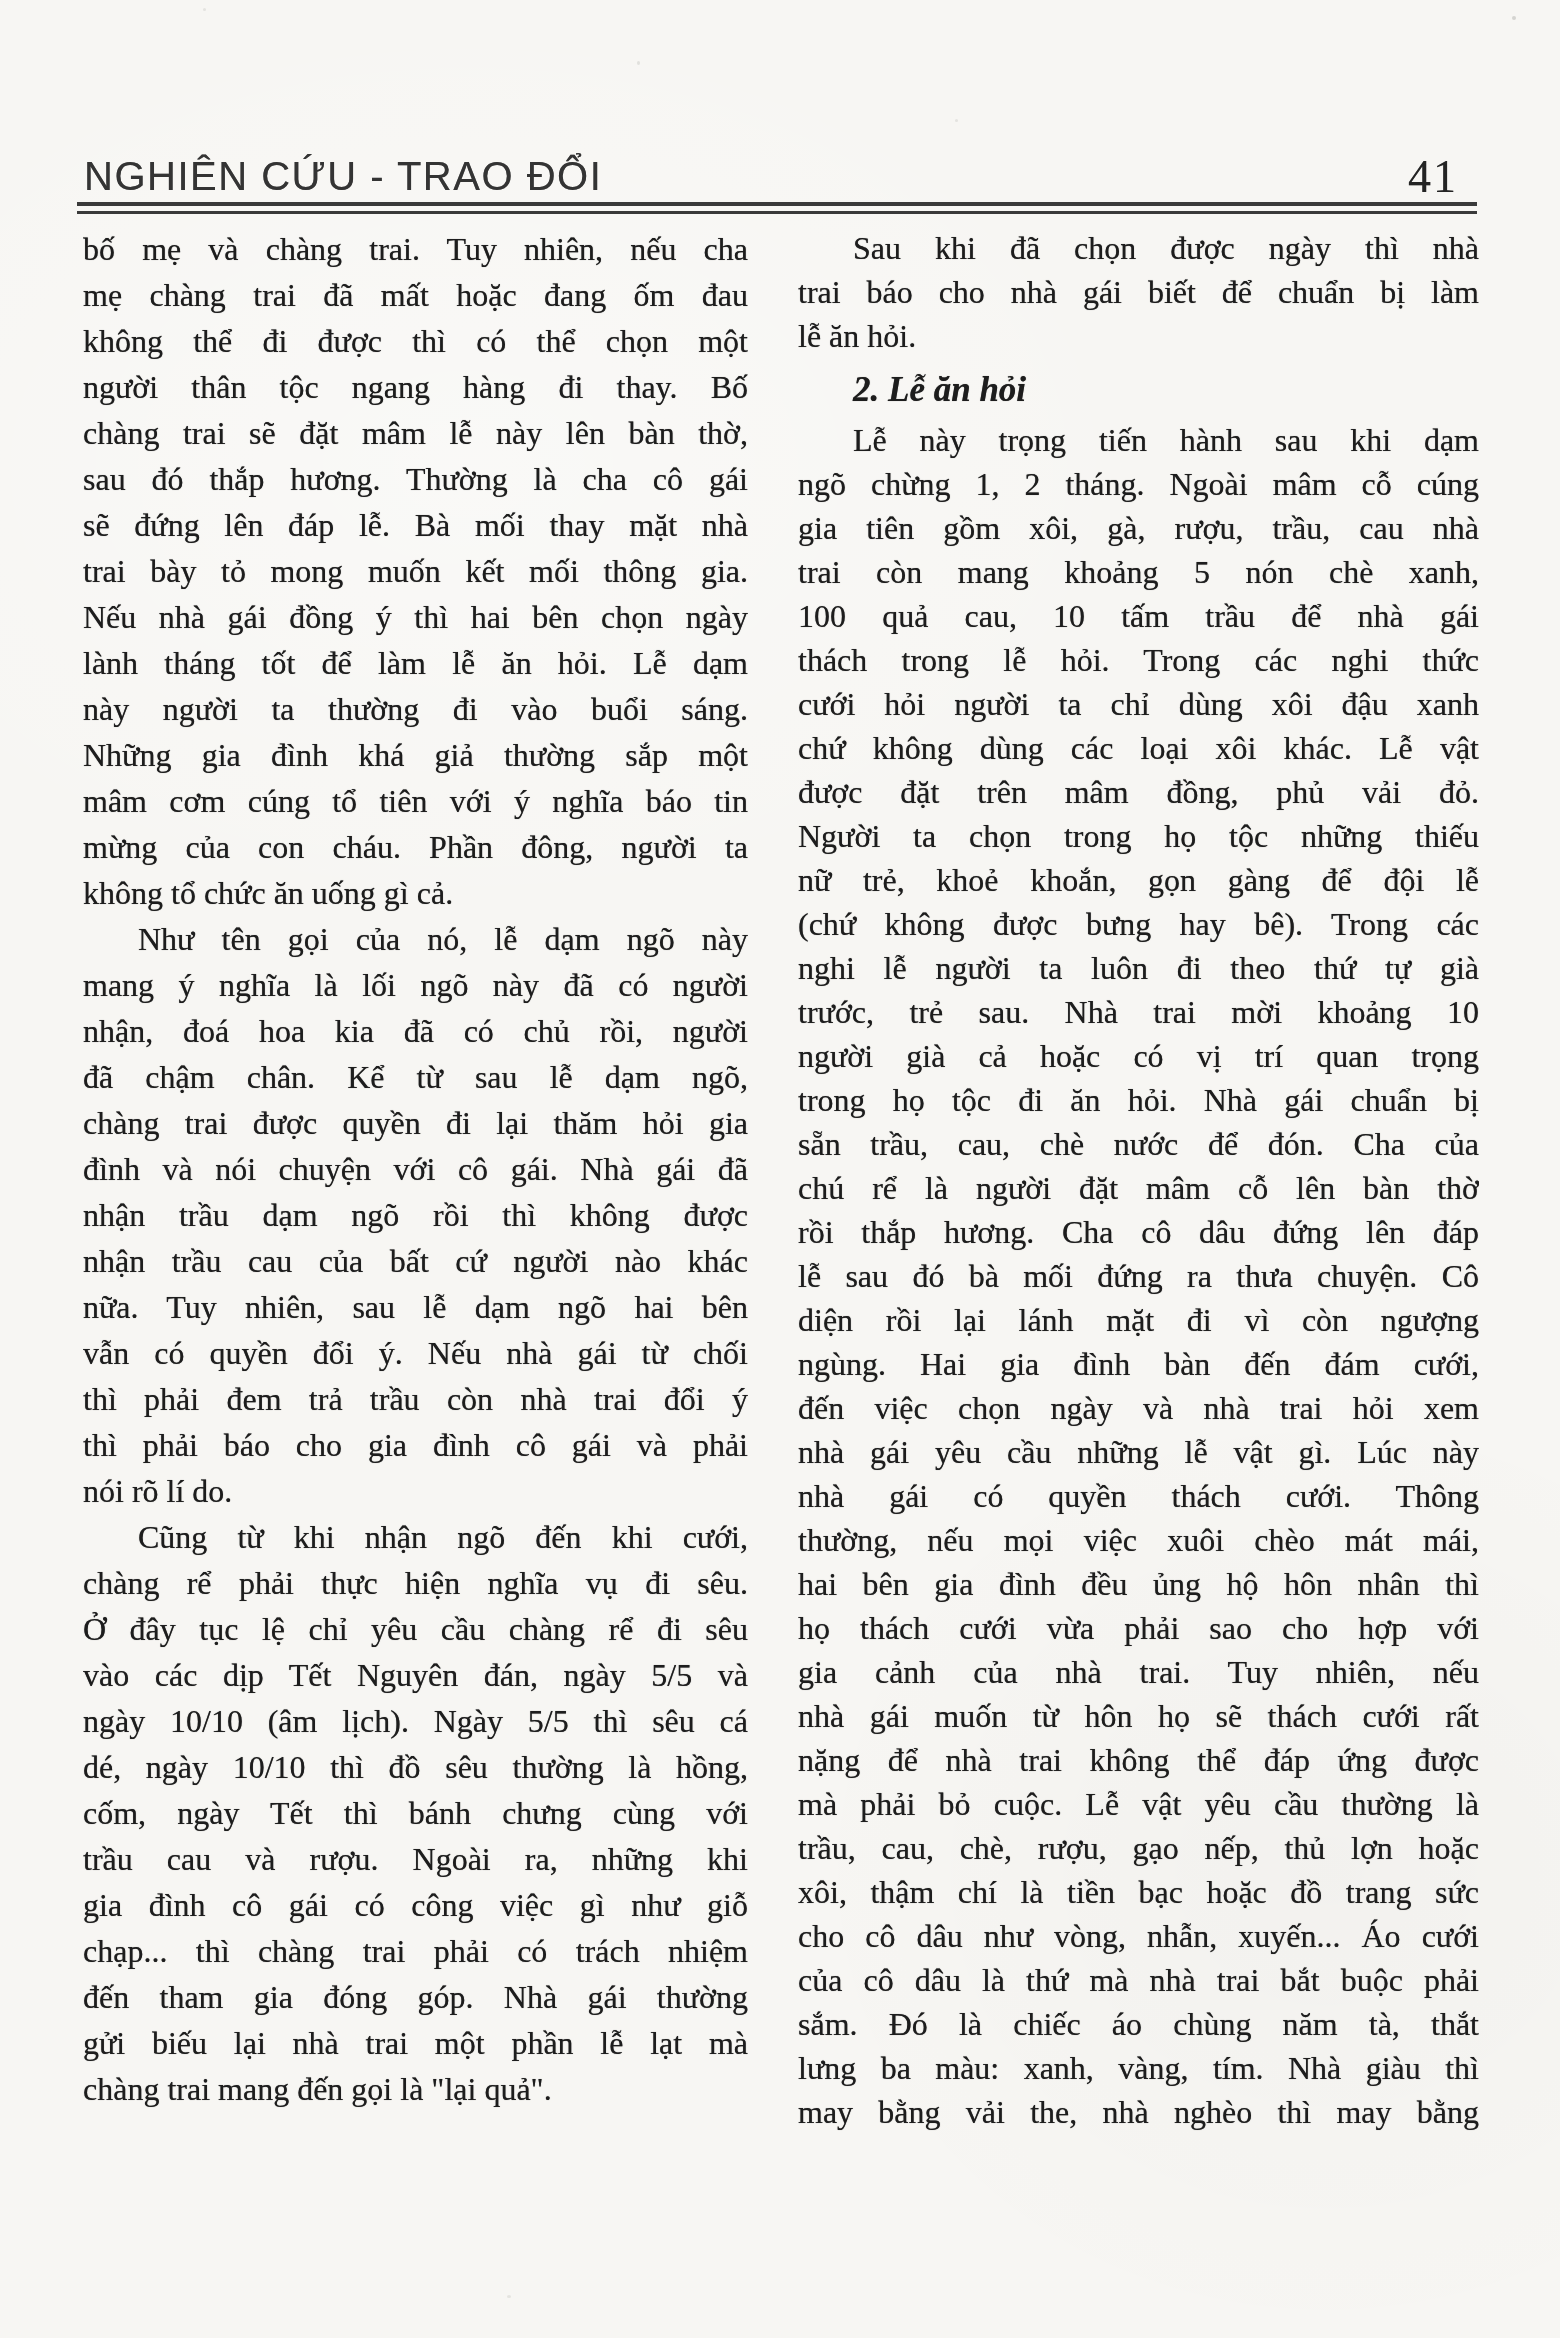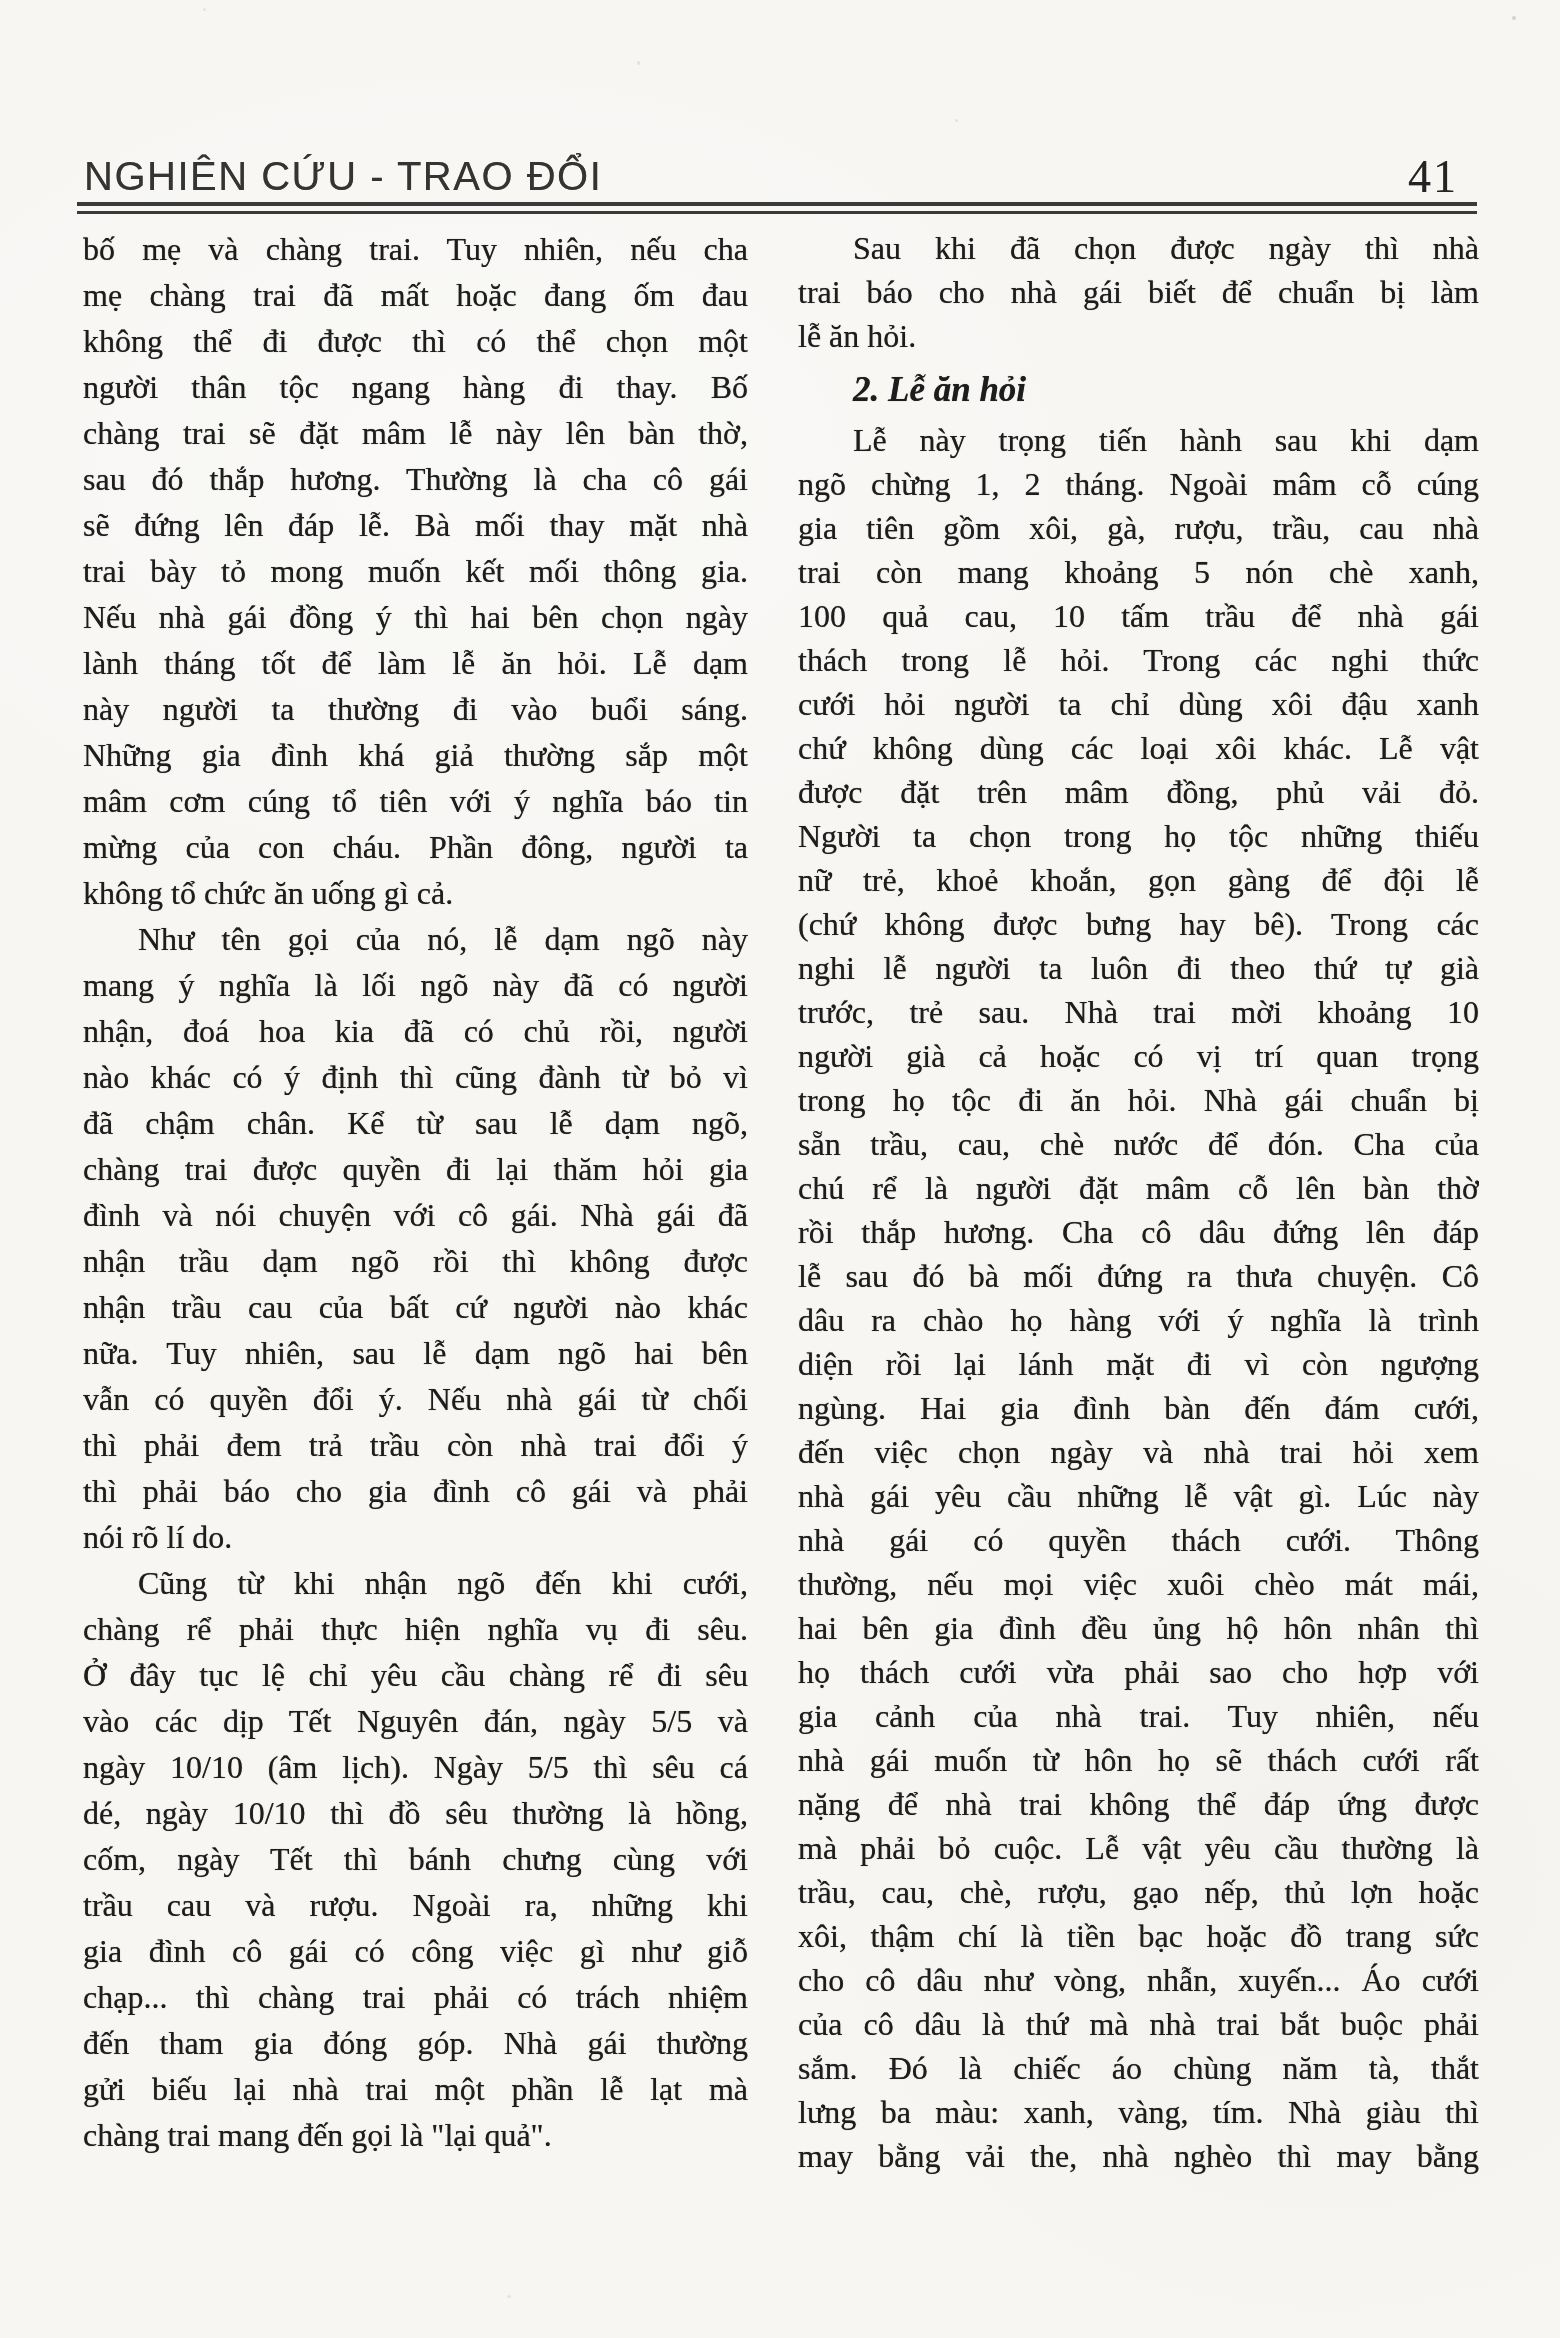--- a/index.html
+++ b/index.html
@@ -107,21 +107,20 @@
       <div class="line">Nếu nhà gái đồng ý thì hai bên chọn ngày</div>
       <div class="line">lành tháng tốt để làm lễ ăn hỏi. Lễ dạm</div>
       <div class="line">này người ta thường đi vào buổi sáng.</div>
       <div class="line">Những gia đình khá giả thường sắp một</div>
       <div class="line">mâm cơm cúng tổ tiên với ý nghĩa báo tin</div>
       <div class="line">mừng của con cháu. Phần đông, người ta</div>
       <div class="line para-end">không tổ chức ăn uống gì cả.</div>
       <div class="line indent">Như tên gọi của nó, lễ dạm ngõ này</div>
       <div class="line">mang ý nghĩa là lối ngõ này đã có người</div>
       <div class="line">nhận, đoá hoa kia đã có chủ rồi, người</div>
-      <div class="line">nào khác có ý định thì cũng đành từ bỏ vì</div>
       <div class="line">đã chậm chân. Kể từ sau lễ dạm ngõ,</div>
       <div class="line">chàng trai được quyền đi lại thăm hỏi gia</div>
       <div class="line">đình và nói chuyện với cô gái. Nhà gái đã</div>
       <div class="line">nhận trầu dạm ngõ rồi thì không được</div>
       <div class="line">nhận trầu cau của bất cứ người nào khác</div>
       <div class="line">nữa. Tuy nhiên, sau lễ dạm ngõ hai bên</div>
       <div class="line">vẫn có quyền đổi ý. Nếu nhà gái từ chối</div>
       <div class="line">thì phải đem trả trầu còn nhà trai đổi ý</div>
       <div class="line">thì phải báo cho gia đình cô gái và phải</div>
       <div class="line para-end">nói rõ lí do.</div>
@@ -157,21 +156,20 @@
       <div class="line">nữ trẻ, khoẻ khoắn, gọn gàng để đội lễ</div>
       <div class="line">(chứ không được bưng hay bê). Trong các</div>
       <div class="line">nghi lễ người ta luôn đi theo thứ tự già</div>
       <div class="line">trước, trẻ sau. Nhà trai mời khoảng 10</div>
       <div class="line">người già cả hoặc có vị trí quan trọng</div>
       <div class="line">trong họ tộc đi ăn hỏi. Nhà gái chuẩn bị</div>
       <div class="line">sẵn trầu, cau, chè nước để đón. Cha của</div>
       <div class="line">chú rể là người đặt mâm cỗ lên bàn thờ</div>
       <div class="line">rồi thắp hương. Cha cô dâu đứng lên đáp</div>
       <div class="line">lễ sau đó bà mối đứng ra thưa chuyện. Cô</div>
-      <div class="line">dâu ra chào họ hàng với ý nghĩa là trình</div>
       <div class="line">diện rồi lại lánh mặt đi vì còn ngượng</div>
       <div class="line">ngùng. Hai gia đình bàn đến đám cưới,</div>
       <div class="line">đến việc chọn ngày và nhà trai hỏi xem</div>
       <div class="line">nhà gái yêu cầu những lễ vật gì. Lúc này</div>
       <div class="line">nhà gái có quyền thách cưới. Thông</div>
       <div class="line">thường, nếu mọi việc xuôi chèo mát mái,</div>
       <div class="line">hai bên gia đình đều ủng hộ hôn nhân thì</div>
       <div class="line">họ thách cưới vừa phải sao cho hợp với</div>
       <div class="line">gia cảnh của nhà trai. Tuy nhiên, nếu</div>
       <div class="line">nhà gái muốn từ hôn họ sẽ thách cưới rất</div>

